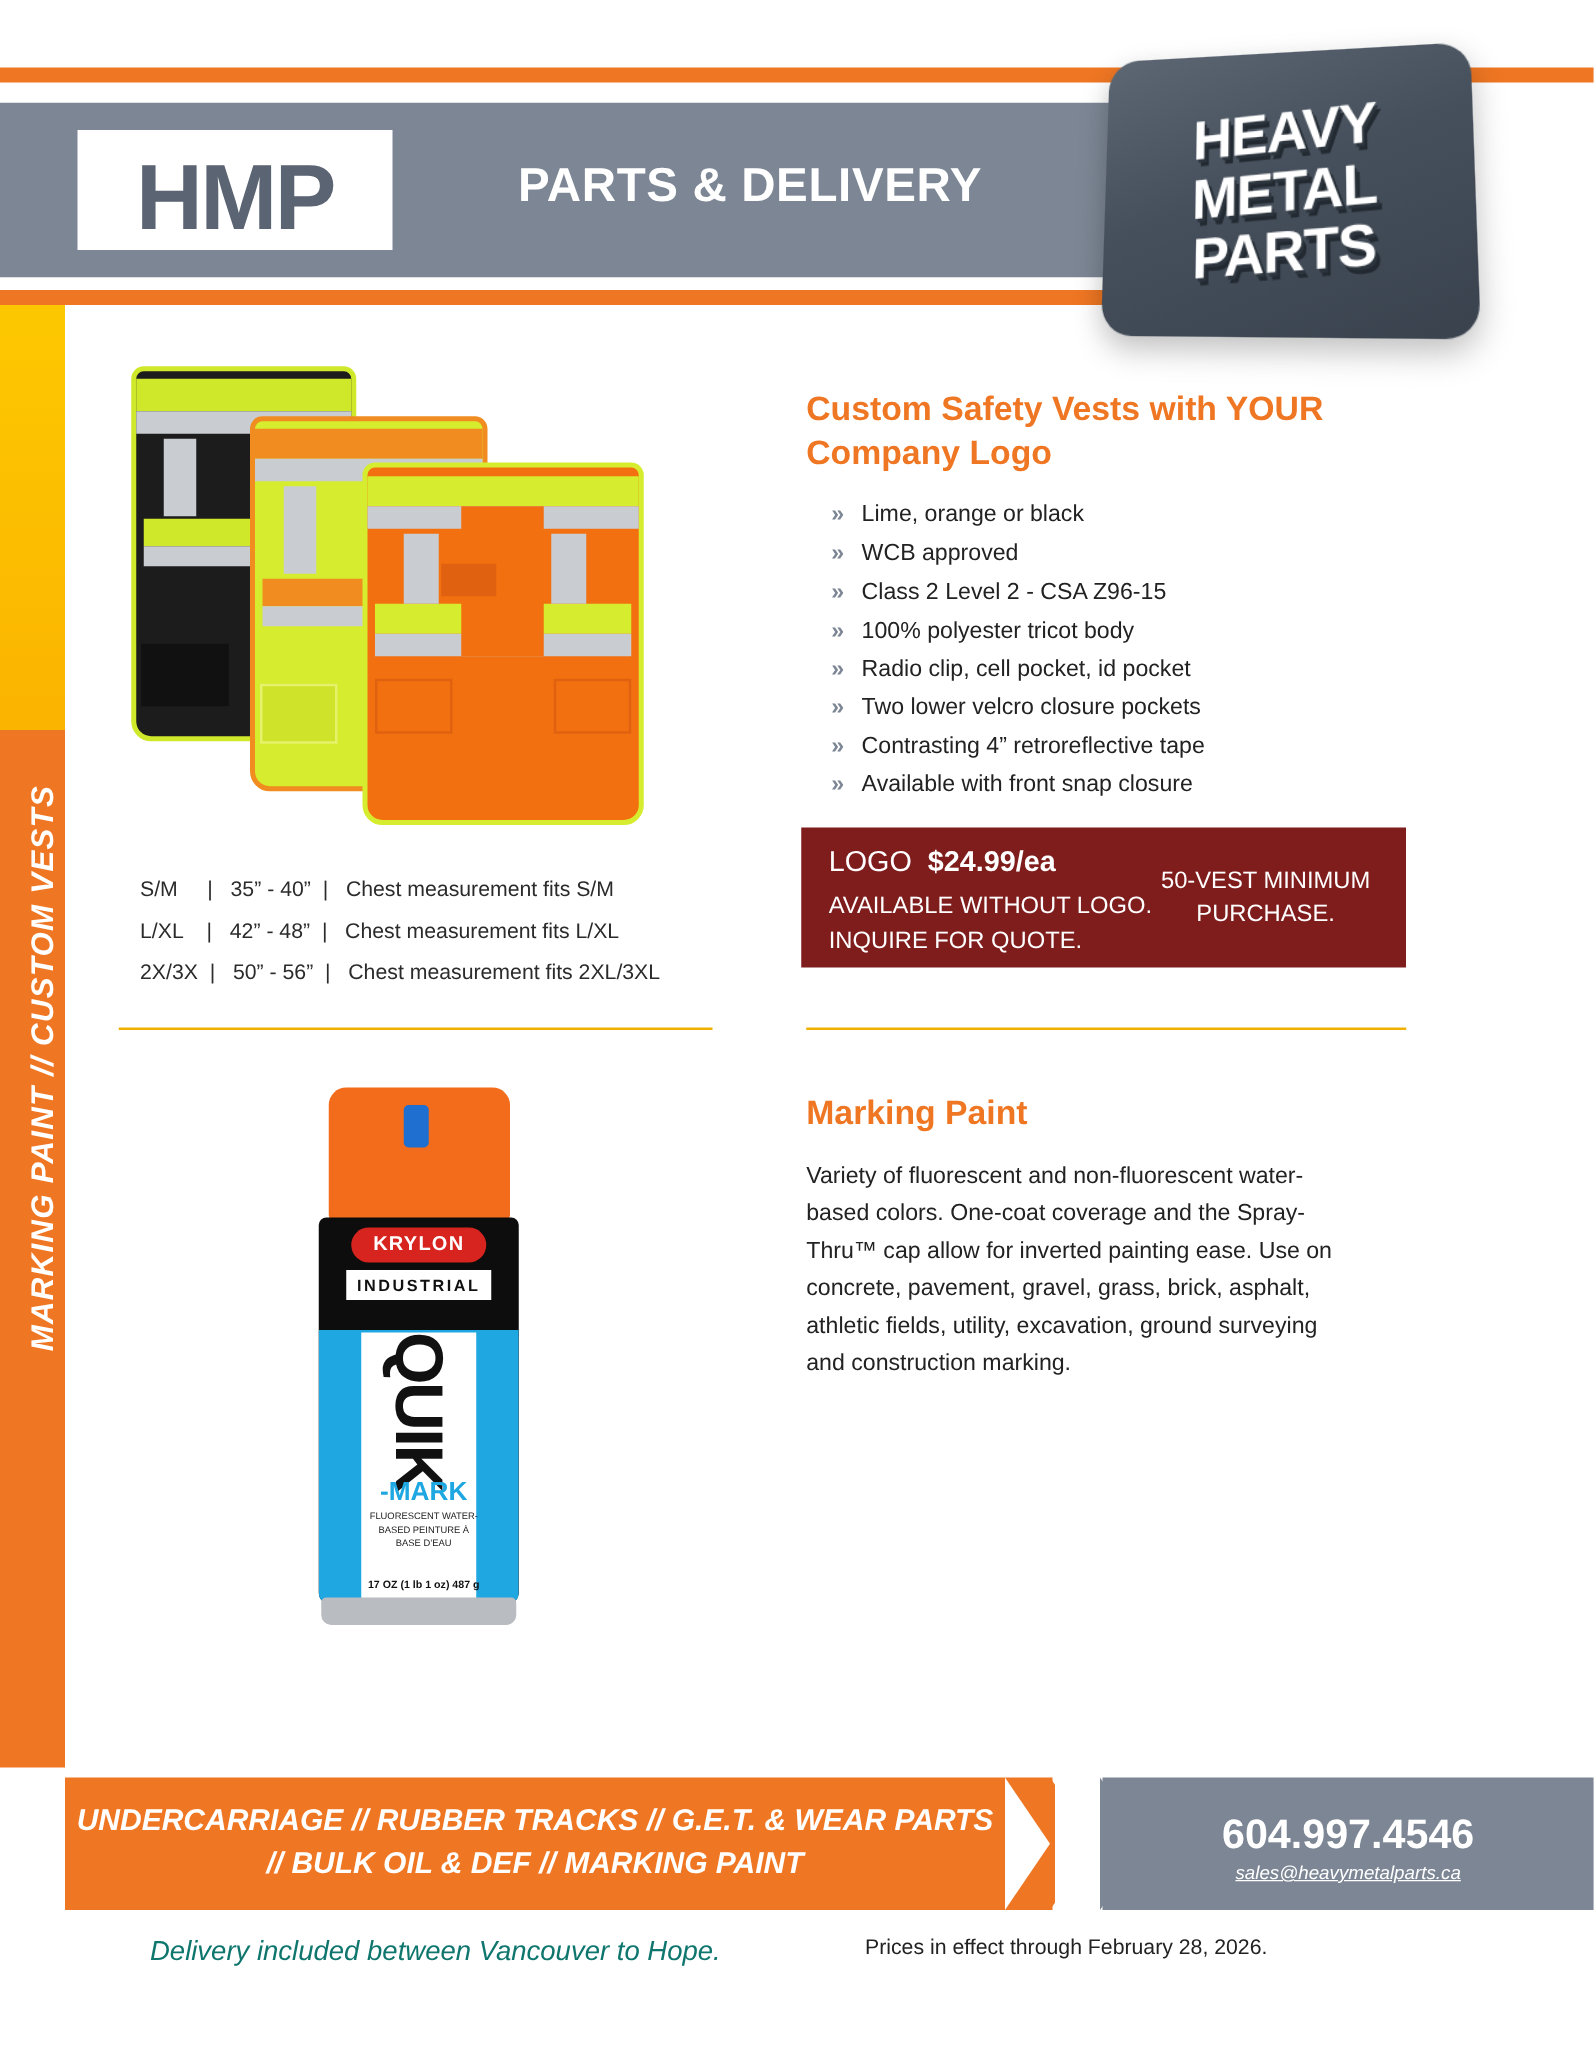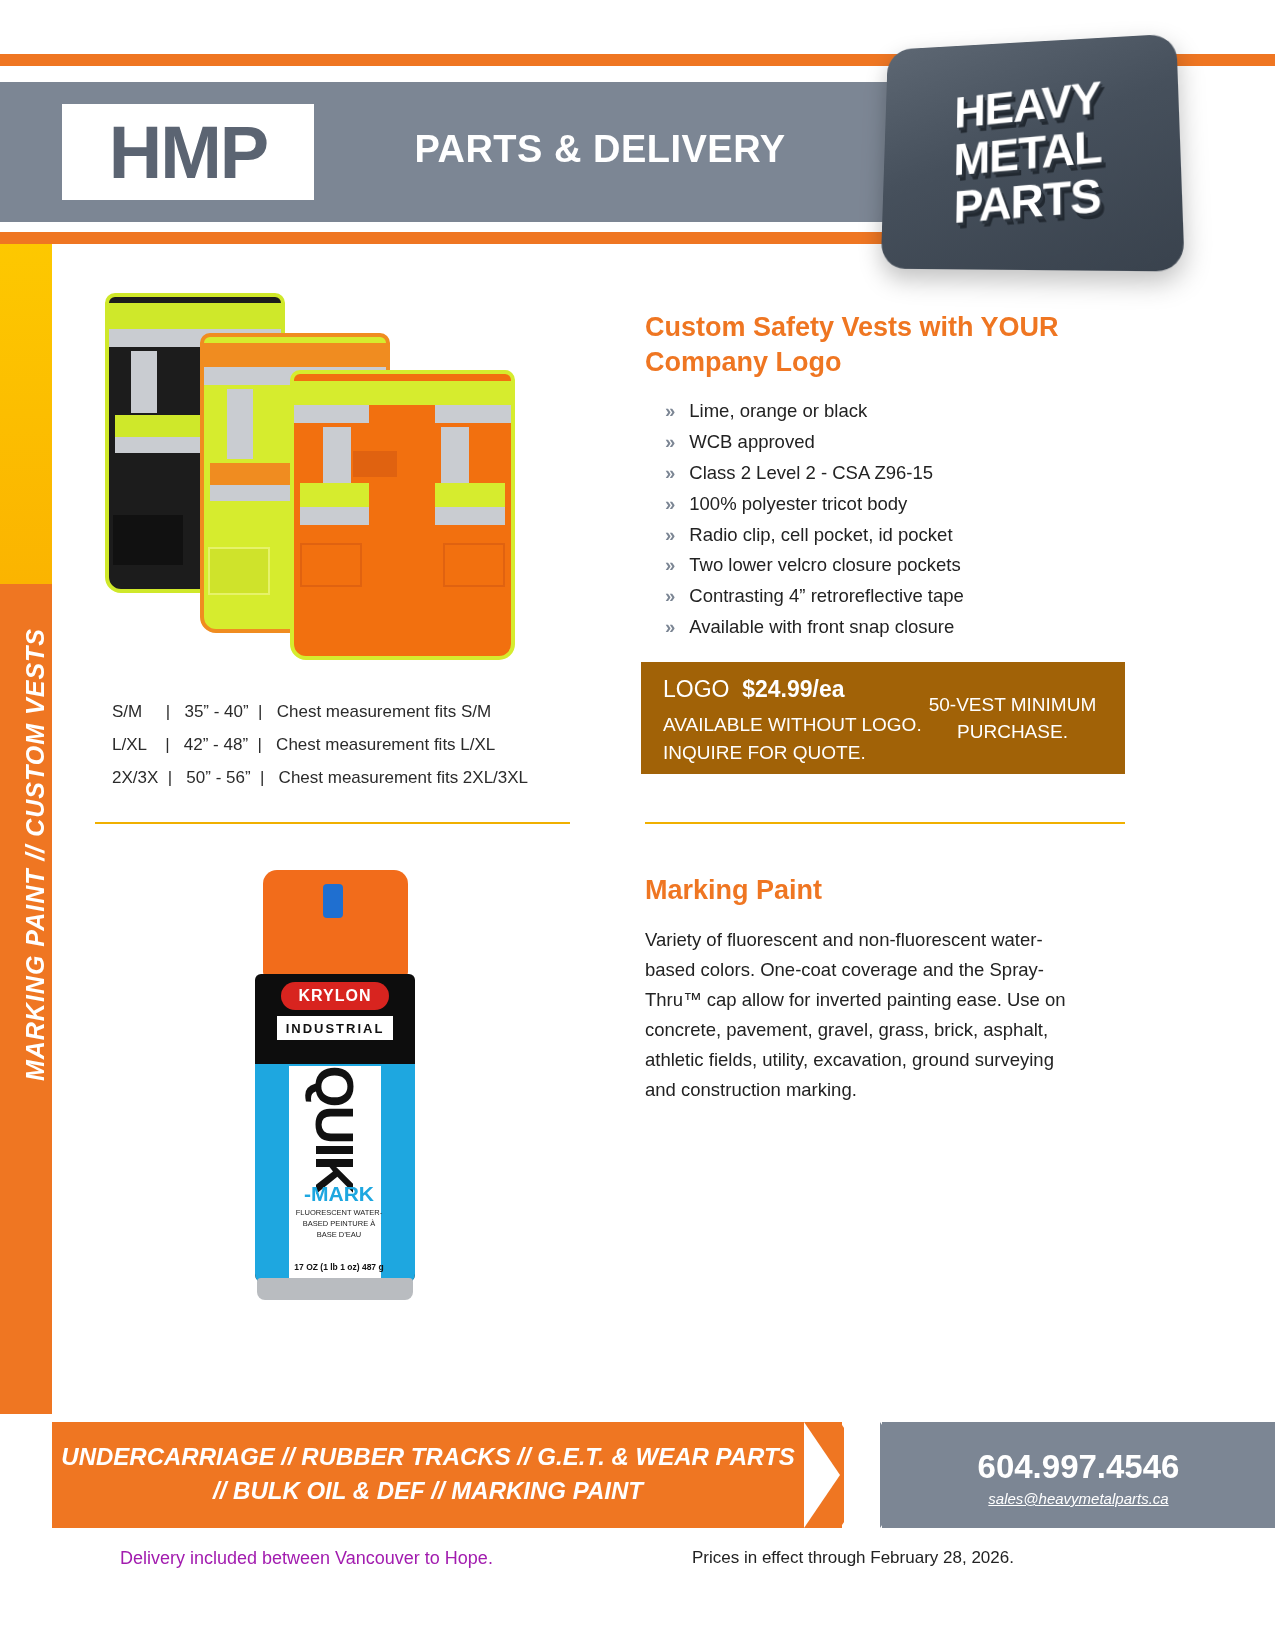--- a/index.html
+++ b/index.html
@@ -29,21 +29,21 @@
   }
   .bottom-orange-bar {
     position: absolute; left: 0; top: 232px;
     width: 890px; height: 12px;
     background: #ef7622;
   }
   .hmp-logo {
     position: absolute; left: 62px; top: 104px;
     width: 252px; height: 96px;
     background: #ffffff;
-    display: flex; align-items: center; justify-content: center;
+    display: flex; align-items: flex-end; justify-content: center;
   }
   .hmp-logo span {
     font-size: 74px; font-weight: bold; letter-spacing: -2px;
     color: #5b6472;
     font-family: "Liberation Sans", sans-serif;
   }
   .header-title {
     position: absolute; left: 330px; top: 128px;
     width: 540px;
     text-align: center;
@@ -150,21 +150,21 @@
     list-style: none;
     font-size: 18.5px;
     color: #222;
     line-height: 1.67;
   }
   .bullets li { display: flex; gap: 14px; }
   .bullets li .chev { color: #7c8694; font-weight: bold; }
 
   .price-box {
     position: absolute;
-    background: #a16207;
+    background: #7f1d1d;
     color: #ffffff;
   }
   #vest-price-box { left: 641px; top: 662px; width: 484px; height: 112px; }
   #paint-price-box { left: 641px; top: 1258px; width: 484px; height: 72px; }
 
   .pb-line1 {
     position: absolute; left: 22px; top: 14px;
     font-size: 23px;
   }
   .pb-line1 b { font-weight: bold; }
@@ -312,21 +312,21 @@
     width: 393px; text-align: center;
     color: #ffffff; font-size: 33px; font-weight: bold;
   }
   .footer-email {
     position: absolute; left: 830px; top: 68px;
     width: 393px; text-align: center;
     color: #ffffff; font-size: 15px; font-style: italic; text-decoration: underline;
   }
   .footer-note-left {
     position: absolute; left: 120px; top: 1548px;
-    font-size: 18px; color: #a21caf;
+    font-size: 22px; color: #0f766e; font-style: italic;
   }
   .footer-note-right {
     position: absolute; left: 692px; top: 1548px;
     font-size: 17px; color: #222;
   }
 </style>
 </head>
 <body>
 
 <div class="page">

